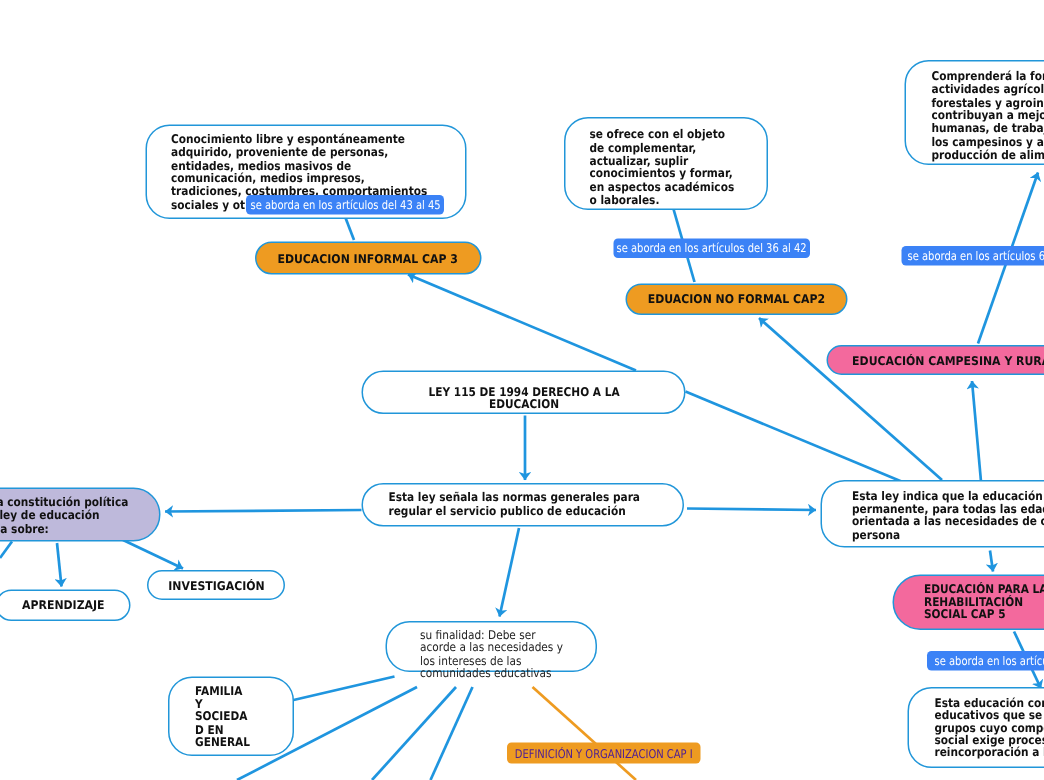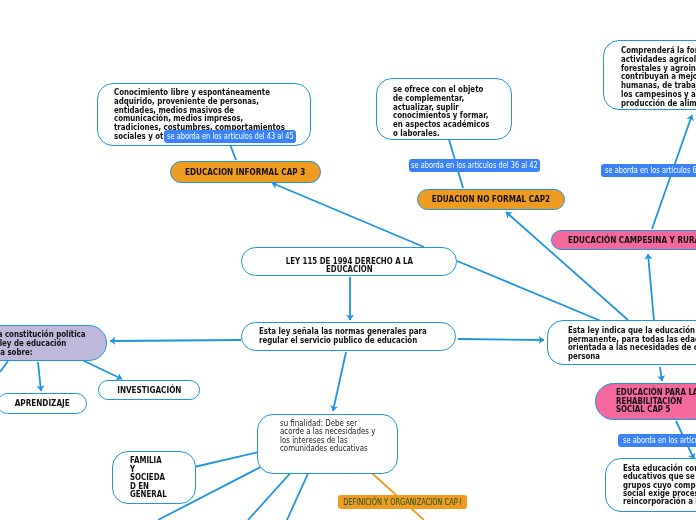--- a/index.html
+++ b/index.html
@@ -23,21 +23,21 @@
   .orange{background:#ee9b21;}
   .pink{background:#f3699d;}
   .purple{background:#beb9db;}
 
   .lbl{position:absolute;box-sizing:border-box;border-radius:3px;
        display:flex;align-items:center;justify-content:center;white-space:nowrap;
        overflow:hidden;}
   .lbl span{white-space:pre;font-size:8px;transform:scaleX(0.83);display:block;}
   .lbl.lft span{transform-origin:left center;}
   .lbl-blue{background:#3b82f6;color:#ffffff;}
-  .lbl-orange{background:#ee9b21;color:#14532d;}
+  .lbl-orange{background:#ee9b21;color:#4c1d95;}
 
   .bold{font-weight:bold;color:#111;}
   .reg{font-weight:normal;color:#222;}
 </style>
 </head>
 <body>
 
 <div id="canvas">
 
   <svg id="edges" viewBox="0 0 696 520" xmlns="http://www.w3.org/2000/svg">
@@ -148,25 +148,25 @@
   <div class="node pill purple lft" style="left:-36px;top:325px;width:143px;height:36px;justify-content:flex-start;padding:4px 8px 0 18px;align-items:flex-start;">
     <span class="tx bold" style="font-size:8px;line-height:9px;">En la constitución política
 y la ley de educación
 habla sobre:</span>
   </div>
 
   <div class="node pill" style="left:-3px;top:393px;width:90px;height:21px;background:#fff;">
     <span class="tx bold" style="font-size:8px;">APRENDIZAJE</span>
   </div>
 
-  <div class="node pill" style="left:98px;top:380px;width:102px;height:20px;background:#fff;">
+  <div class="node pill" style="left:98px;top:380px;width:92px;height:20px;background:#fff;">
     <span class="tx bold" style="font-size:8px;">INVESTIGACIÓN</span>
   </div>
 
-  <div class="node rr" style="left:257px;top:414px;width:141px;height:60px;padding:5px 6px 0 22px;align-items:flex-start;">
+  <div class="node rr" style="left:257px;top:414px;width:141px;height:34px;padding:5px 6px 0 22px;align-items:flex-start;">
     <span class="tx reg" style="font-size:8px;line-height:8.4px;">su finalidad: Debe ser
 acorde a las necesidades y
 los intereses de las
 comunidades educativas</span>
   </div>
 
   <div class="node rr" style="left:112px;top:451px;width:84px;height:53px;padding:5px 5px 0 17px;align-items:flex-start;">
     <span class="tx bold" style="font-size:8px;line-height:8.6px;">FAMILIA
 Y
 SOCIEDA

